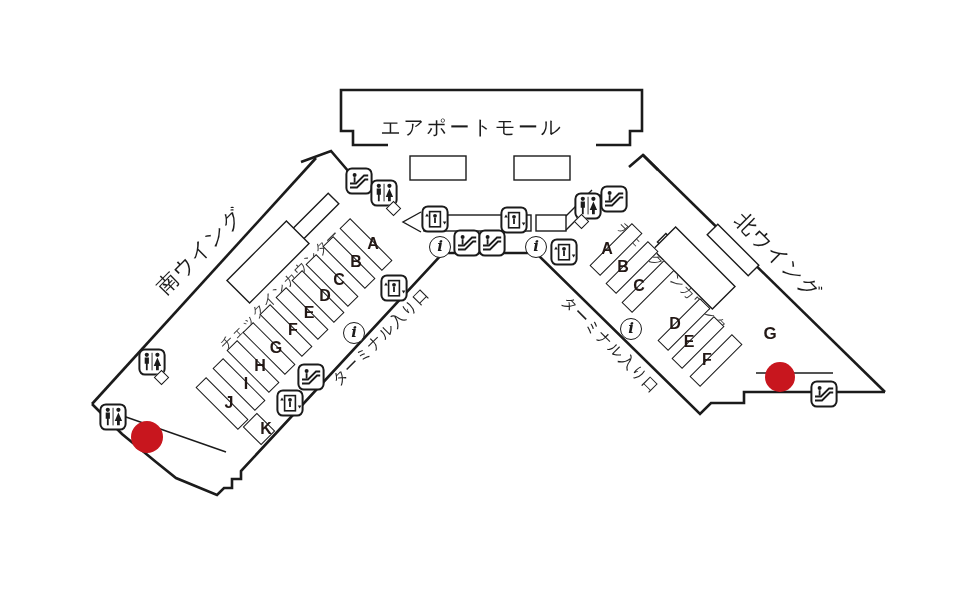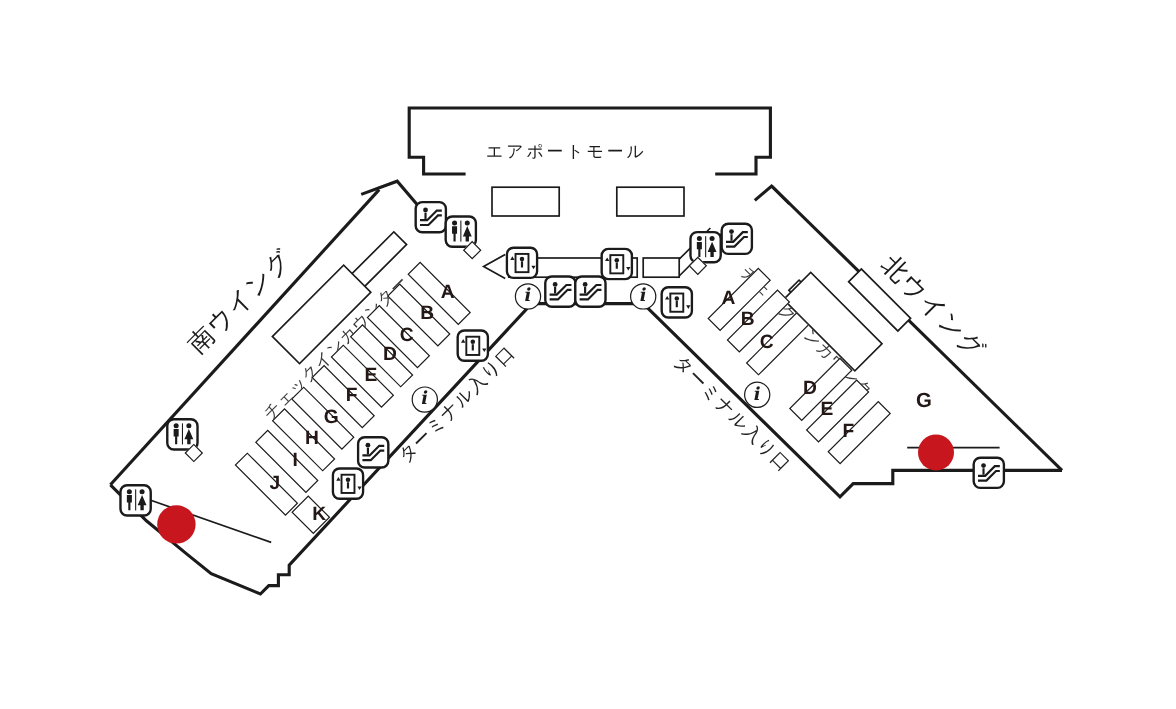--- a/index.html
+++ b/index.html
@@ -1,20 +1,20 @@
 <!DOCTYPE html>
 <html><head>
 <meta charset="utf-8">
 <style>
   html,body{margin:0;padding:0;background:#fff;}
   #stage{position:relative;width:980px;height:591px;background:#ffffff;overflow:hidden;
          font-family:"Liberation Sans","DejaVu Sans",sans-serif;}
   #map{position:absolute;left:0;top:0;}
   .t{position:absolute;white-space:nowrap;color:#1b1b1b;transform-origin:center;}
-  .mall-title{font-size:14px;letter-spacing:2.5px;}
+  .mall-title{font-size:20px;letter-spacing:2.5px;}
   .wing{font-size:21px;letter-spacing:1px;}
   .annot{font-size:14px;letter-spacing:0.5px;color:#3a3a3a;}
   .entrance{font-size:15px;letter-spacing:1px;color:#222;}
   .counter-rect{position:absolute;background:#fff;border:1.4px solid #1b1b1b;transform-origin:center;}
   .counter-label{position:absolute;font-size:16px;font-weight:bold;color:#231815;transform:translate(-50%,-55%);}
   .counter-label.big{font-size:17px;}
   .icon{position:absolute;width:28px;height:28px;}
   .icon svg{display:block;}
   .info-icon{position:absolute;width:22px;height:22px;background:#fff;border:1.8px solid #1b1b1b;
              border-radius:50%;box-sizing:border-box;text-align:center;

